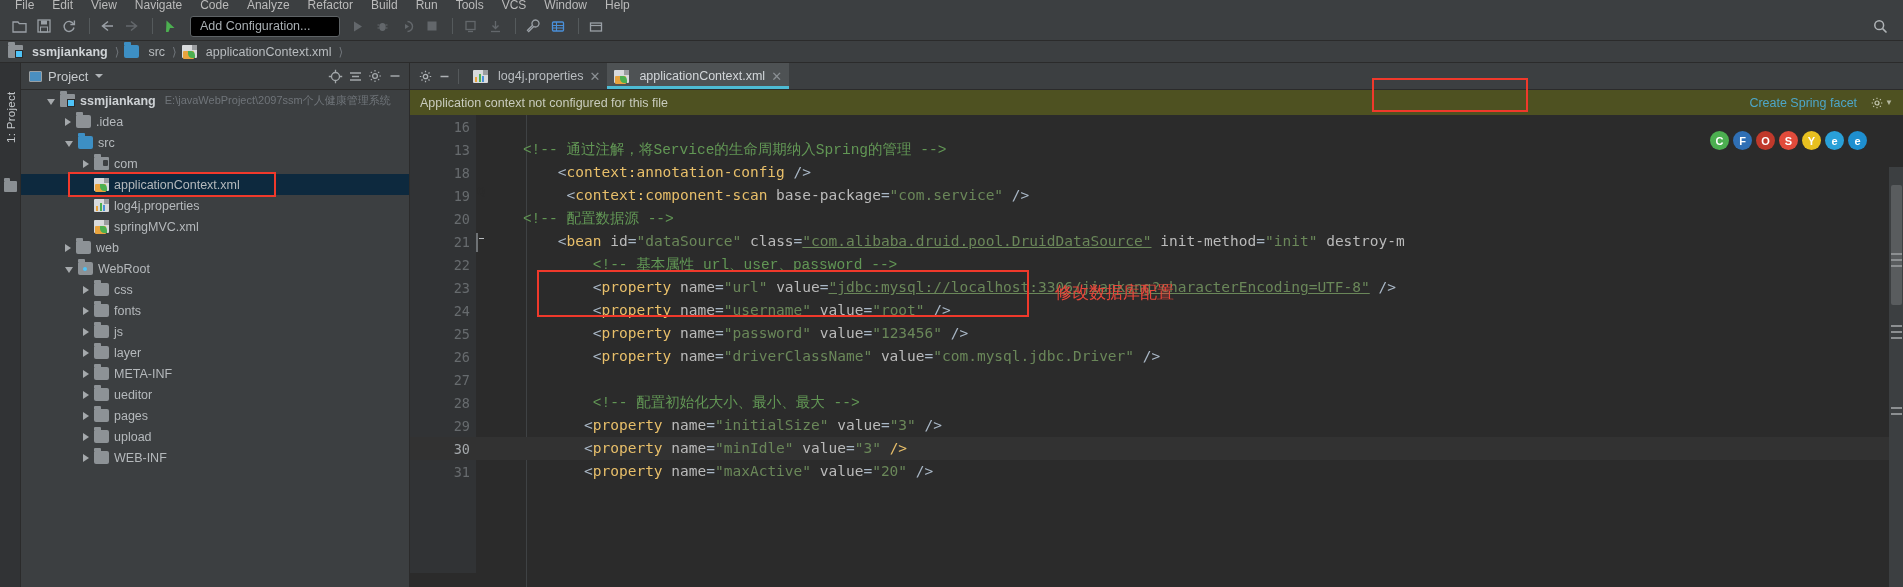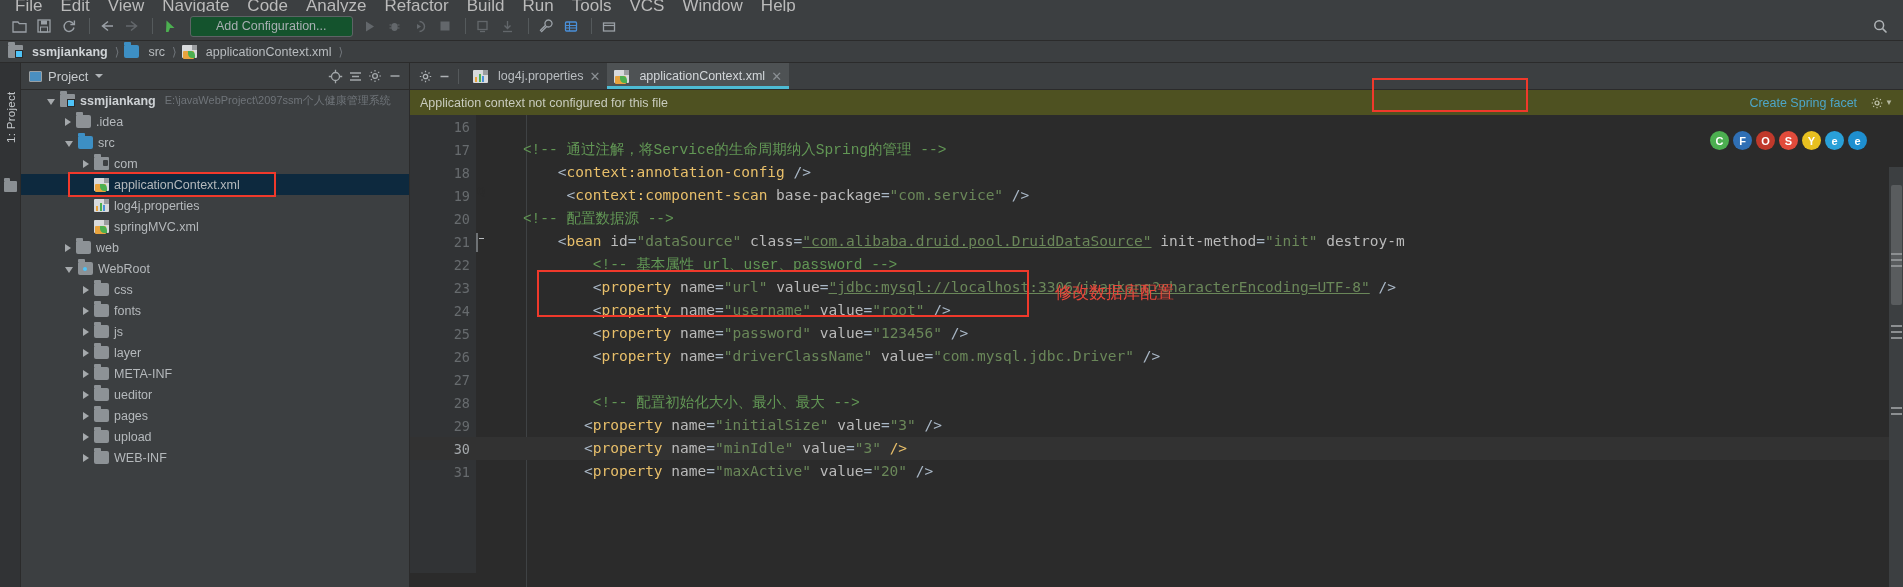--- a/index.html
+++ b/index.html
@@ -13,41 +13,41 @@
   }
   .app { position: relative; width: 1903px; height: 587px; background: #3c3f41; }
 
   
   .menubar {
     position: absolute; left: 0; top: 0; width: 1903px; height: 12px;
     background: #3c3f41; overflow: hidden;
     display: flex; align-items: flex-end; padding-left: 6px;
   }
   .menubar .mi {
-    color: #bbbbbb; font-size: 17px; line-height: 13px;
+    color: #bbbbbb; font-size: 12px; line-height: 13px;
     padding: 0 9px; white-space: nowrap;
   }
 
   
   .toolbar {
     position: absolute; left: 0; top: 12px; width: 1903px; height: 29px;
     background: #3c3f41; display: flex; align-items: center; padding-left: 8px;
     border-bottom: 1px solid #2b2b2b;
   }
   .tb-ico {
     width: 22px; height: 22px; margin-right: 3px;
     display: flex; align-items: center; justify-content: center;
     color: #9aa0a6; font-size: 14px; line-height: 1;
   }
   .tb-ico.dim { opacity: .42; }
   .tb-sep { width: 1px; height: 16px; background: #555a5c; margin: 0 6px; }
   .addconf {
     height: 21px; min-width: 150px; border: 1px solid #5e6366; border-radius: 3px;
-    background: #14532d; color: #a9afb3; font-size: 12.5px;
-    display: flex; align-items: center; padding: 0 25px; margin: 0 6px;
+    background: #000000; color: #a9afb3; font-size: 12.5px;
+    display: flex; align-items: center; padding: 0 9px; margin: 0 6px;
     white-space: nowrap;
   }
 
   
   .breadcrumb {
     position: absolute; left: 0; top: 41px; width: 1903px; height: 22px;
     background: #3c3f41; display: flex; align-items: center; padding-left: 8px;
     border-bottom: 1px solid #2b2b2b;
   }
   .bc-item { display: flex; align-items: center; margin-right: 2px; }
@@ -601,21 +601,21 @@
       <div class="banner-redbox" style="left:962px; top:-12px; width:156px; height:34px;"></div>
     </div>
 
     <div class="codewrap">
 
       <div class="gutter">
         <div class="gutter-line">
             <span class="num">16</span>
           </div>
         <div class="gutter-line">
-            <span class="num">17</span>
+            <span class="num">13</span>
           </div>
         <div class="gutter-line">
             <span class="num">18</span>
           </div>
         <div class="gutter-line">
           <span class="num">19</span>
           <span class="gmark"><span class="leaf-mark"></span></span>
         </div>
         <div class="gutter-line">
             <span class="num">20</span>

